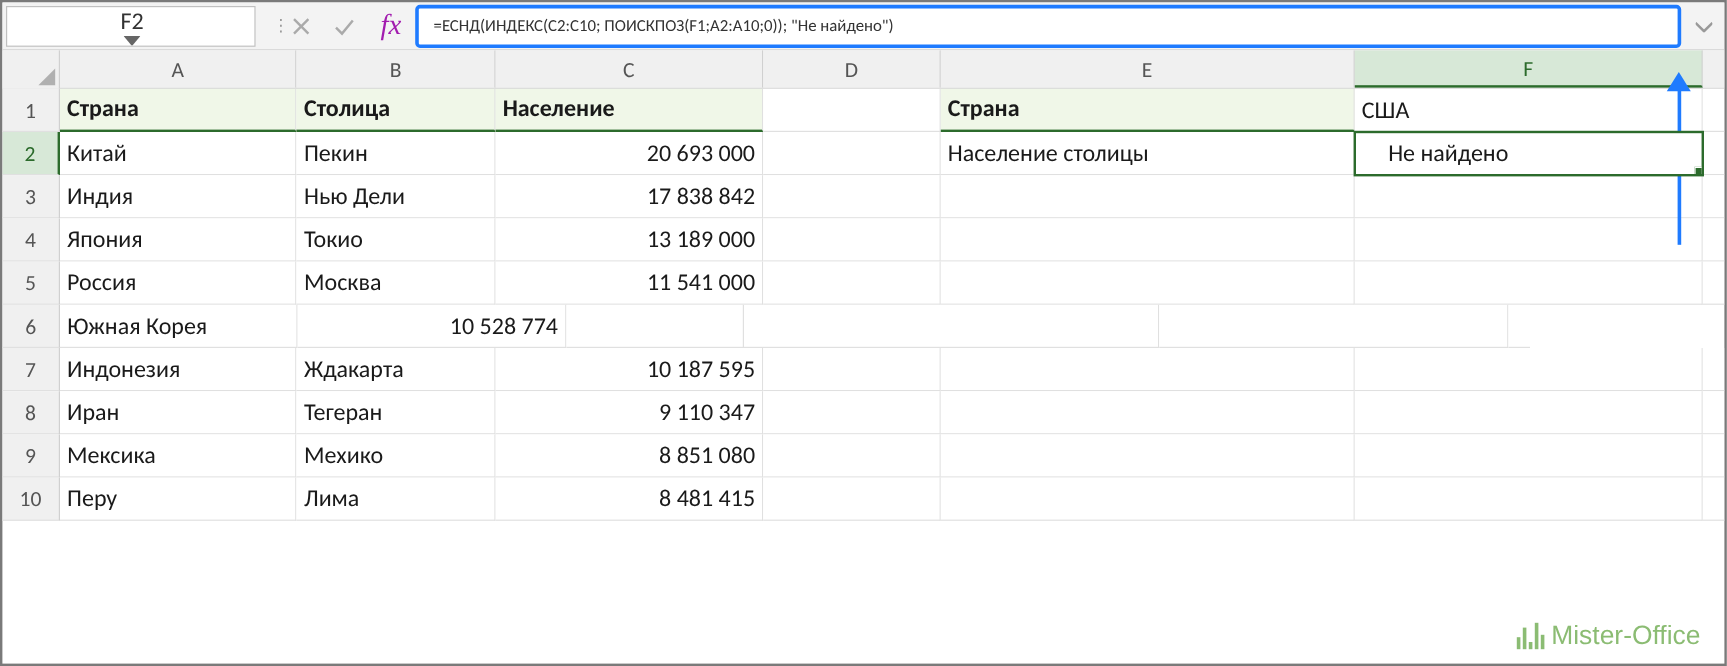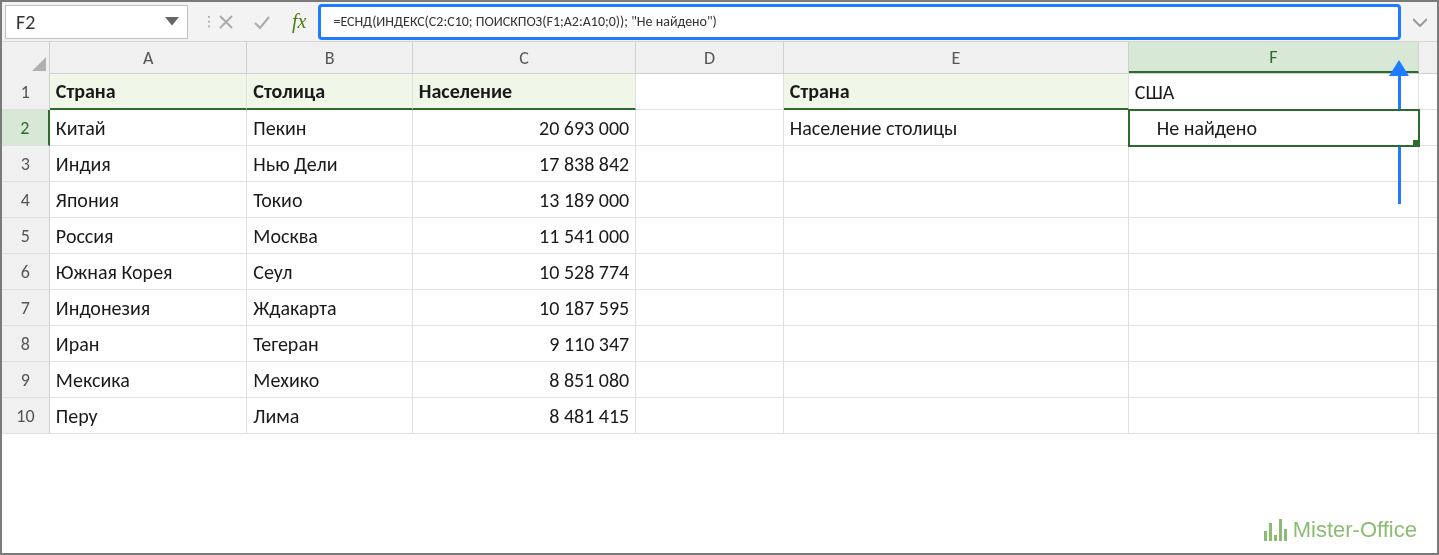--- a/index.html
+++ b/index.html
@@ -17,30 +17,31 @@
     .formula-bar-area {
       display: flex;
       align-items: center;
       height: 40px;
       background: #f3f3f3;
       border-bottom: 1px solid #d4d4d4;
       padding: 0;
     }
     
     .name-box {
-      width: 183px;
+      width: 208px;
       height: 34px;
       background: #fff;
       border: 1px solid #c0c0c0;
       display: flex;
       align-items: center;
       justify-content: space-between;
       padding: 0 8px 0 10px;
       margin: 3px 0 3px 3px;
       position: relative;
+      flex-direction: column;
     }
     .name-box-text {
       font-size: 20px;
       color: #333;
     }
     .name-box-drop {
       width: 14px; height: 14px;
       display: flex; align-items: center; justify-content: center;
     }
     .name-box-drop svg { fill: #666; }
@@ -63,22 +64,22 @@
       height: 34px;
       display: flex;
       align-items: center;
       justify-content: center;
       color: #999;
     }
     .fx-btn svg { width: 18px; height: 18px; }
     .fx-label {
       font-style: italic;
       font-family: "Cambria Math", serif;
-      font-size: 20px;
-      color: #4d7c0f;
+      font-size: 24px;
+      color: #a21caf;
       padding: 0 12px;
     }
     
     .formula-input {
       flex: 1;
       height: 36px;
       display: flex;
       align-items: center;
       padding: 0 12px;
       font-size: 14px;
@@ -335,21 +336,20 @@
     <div class="cell col-B">Москва</div>
     <div class="cell col-C num">11 541 000</div>
     <div class="cell col-D"></div>
     <div class="cell col-E"></div>
     <div class="cell col-F"></div>
     <div class="cell end"></div>
   </div>
   <div class="row">
     <div class="row-header">6</div>
     <div class="cell col-A">Южная Корея</div>
-    <div class="cell col-B">Сеул</div>
     <div class="cell col-C num">10 528 774</div>
     <div class="cell col-D"></div>
     <div class="cell col-E"></div>
     <div class="cell col-F"></div>
     <div class="cell end"></div>
   </div>
   <div class="row">
     <div class="row-header">7</div>
     <div class="cell col-A">Индонезия</div>
     <div class="cell col-B">Ждакарта</div>

